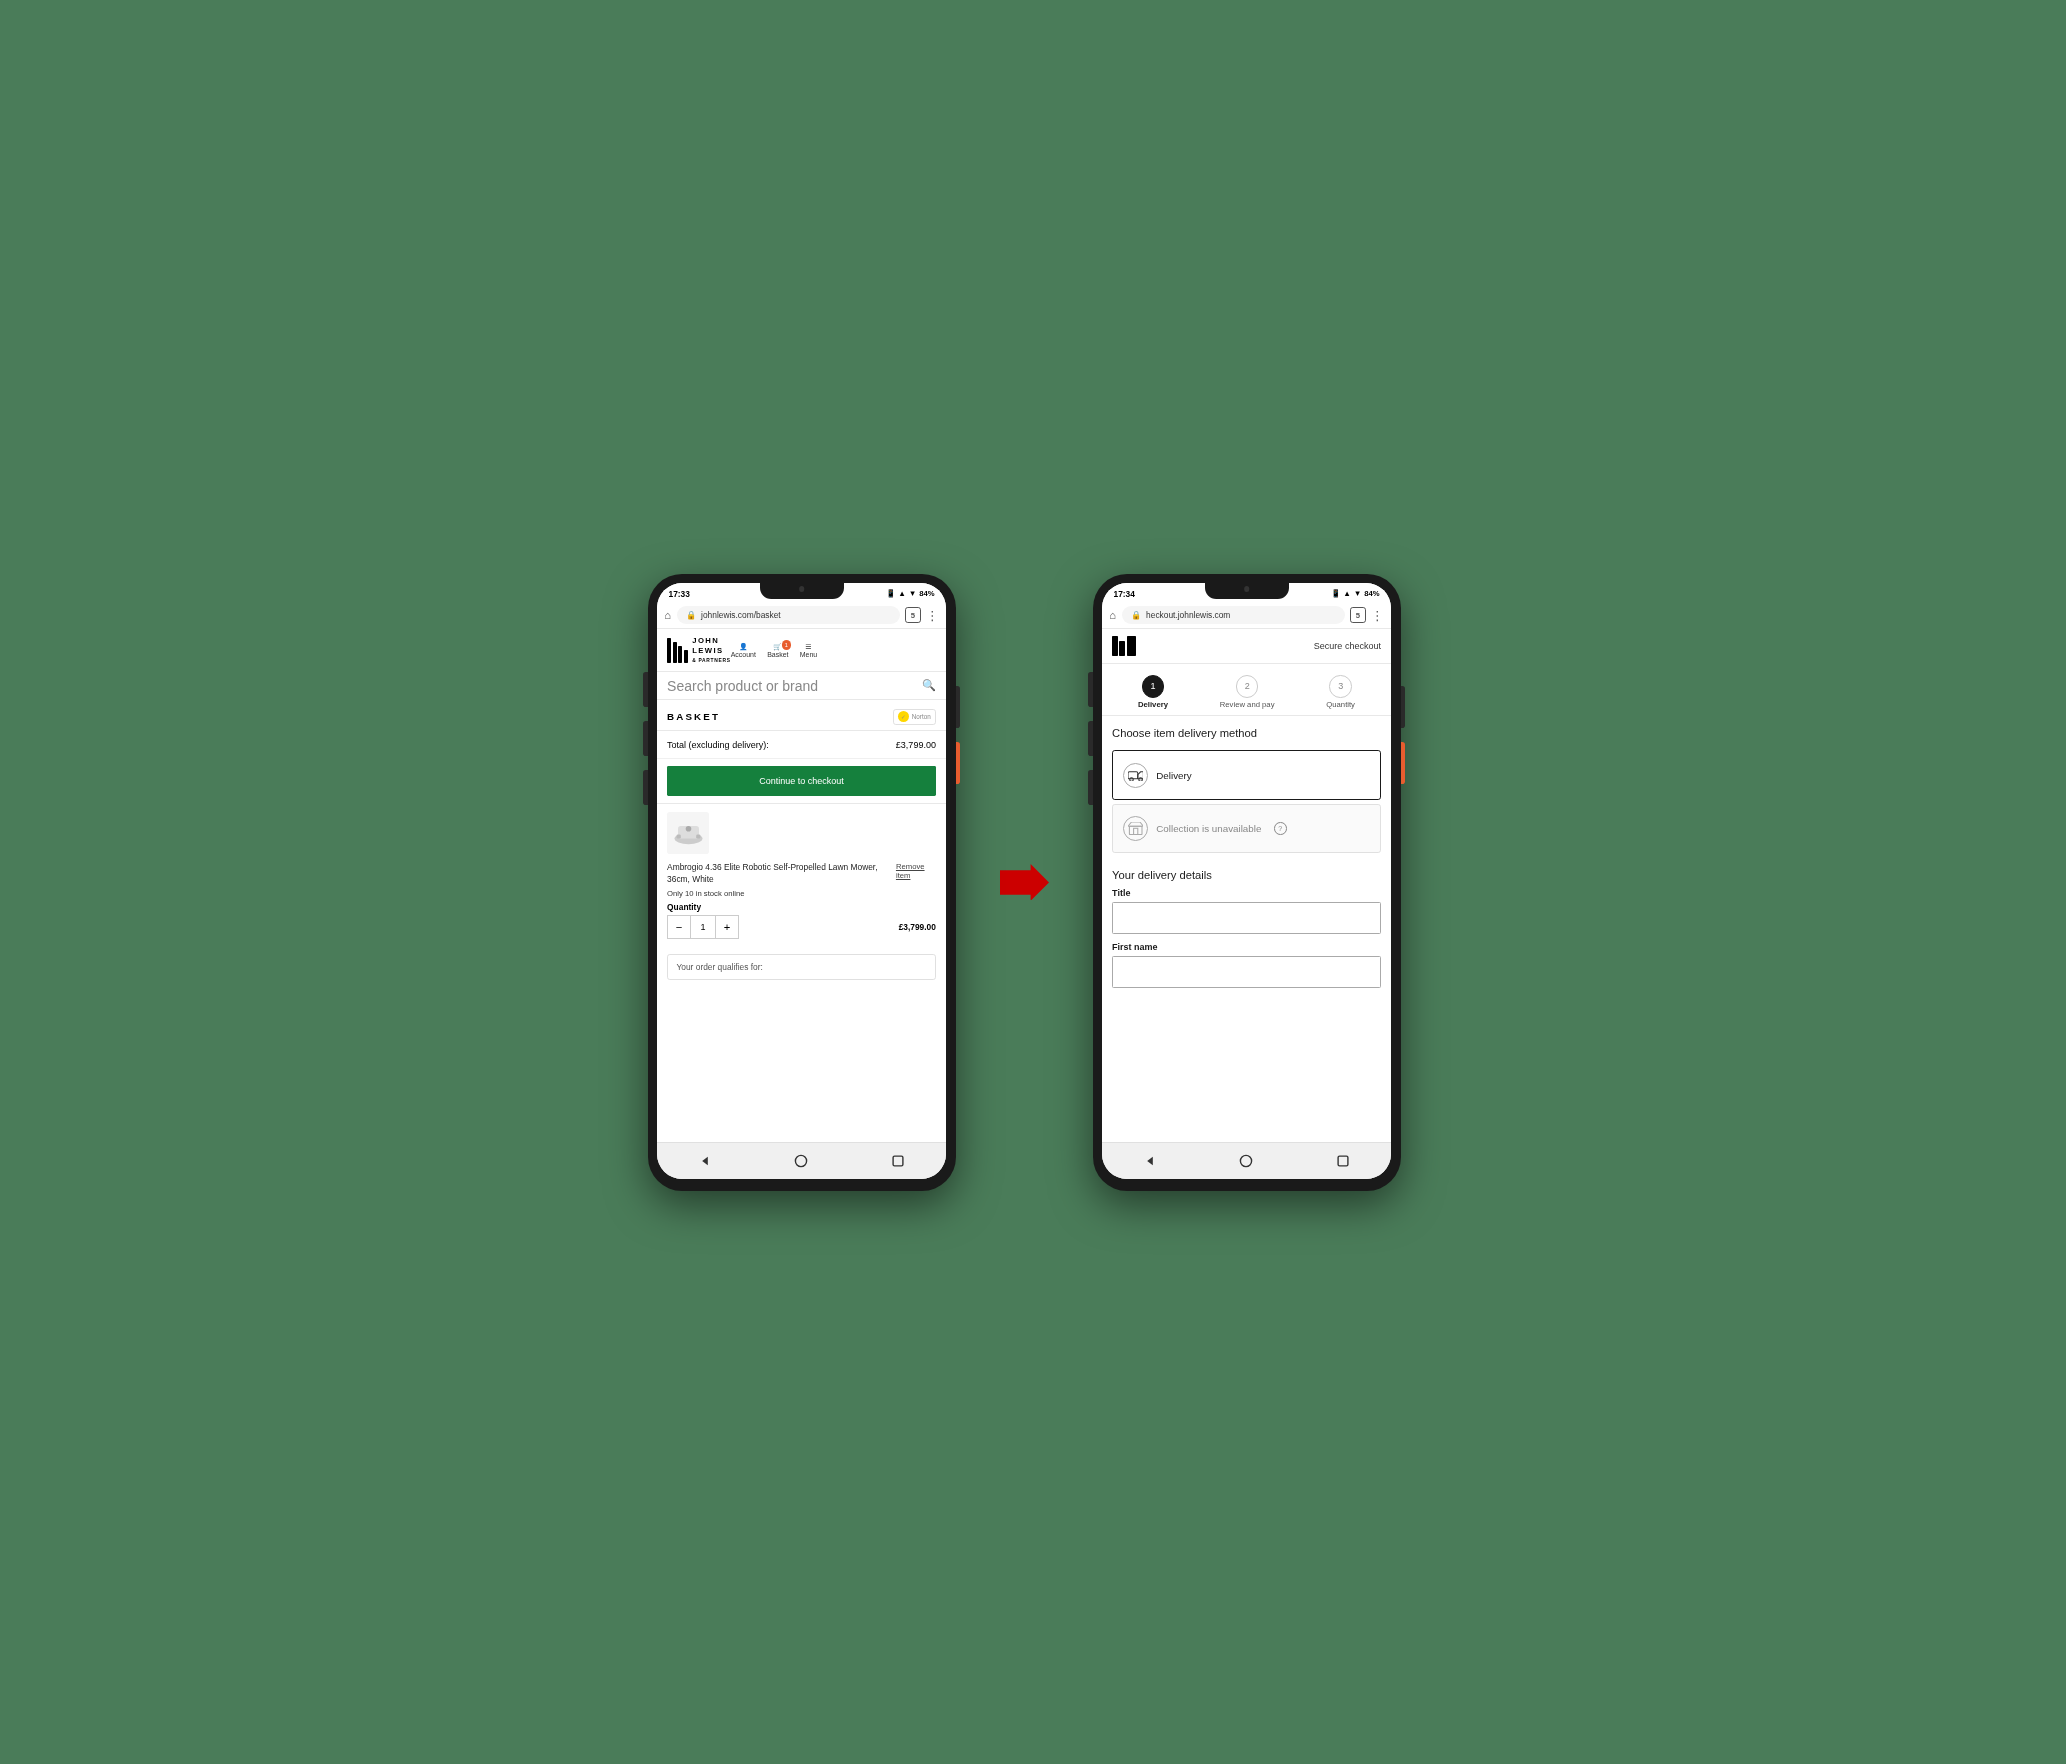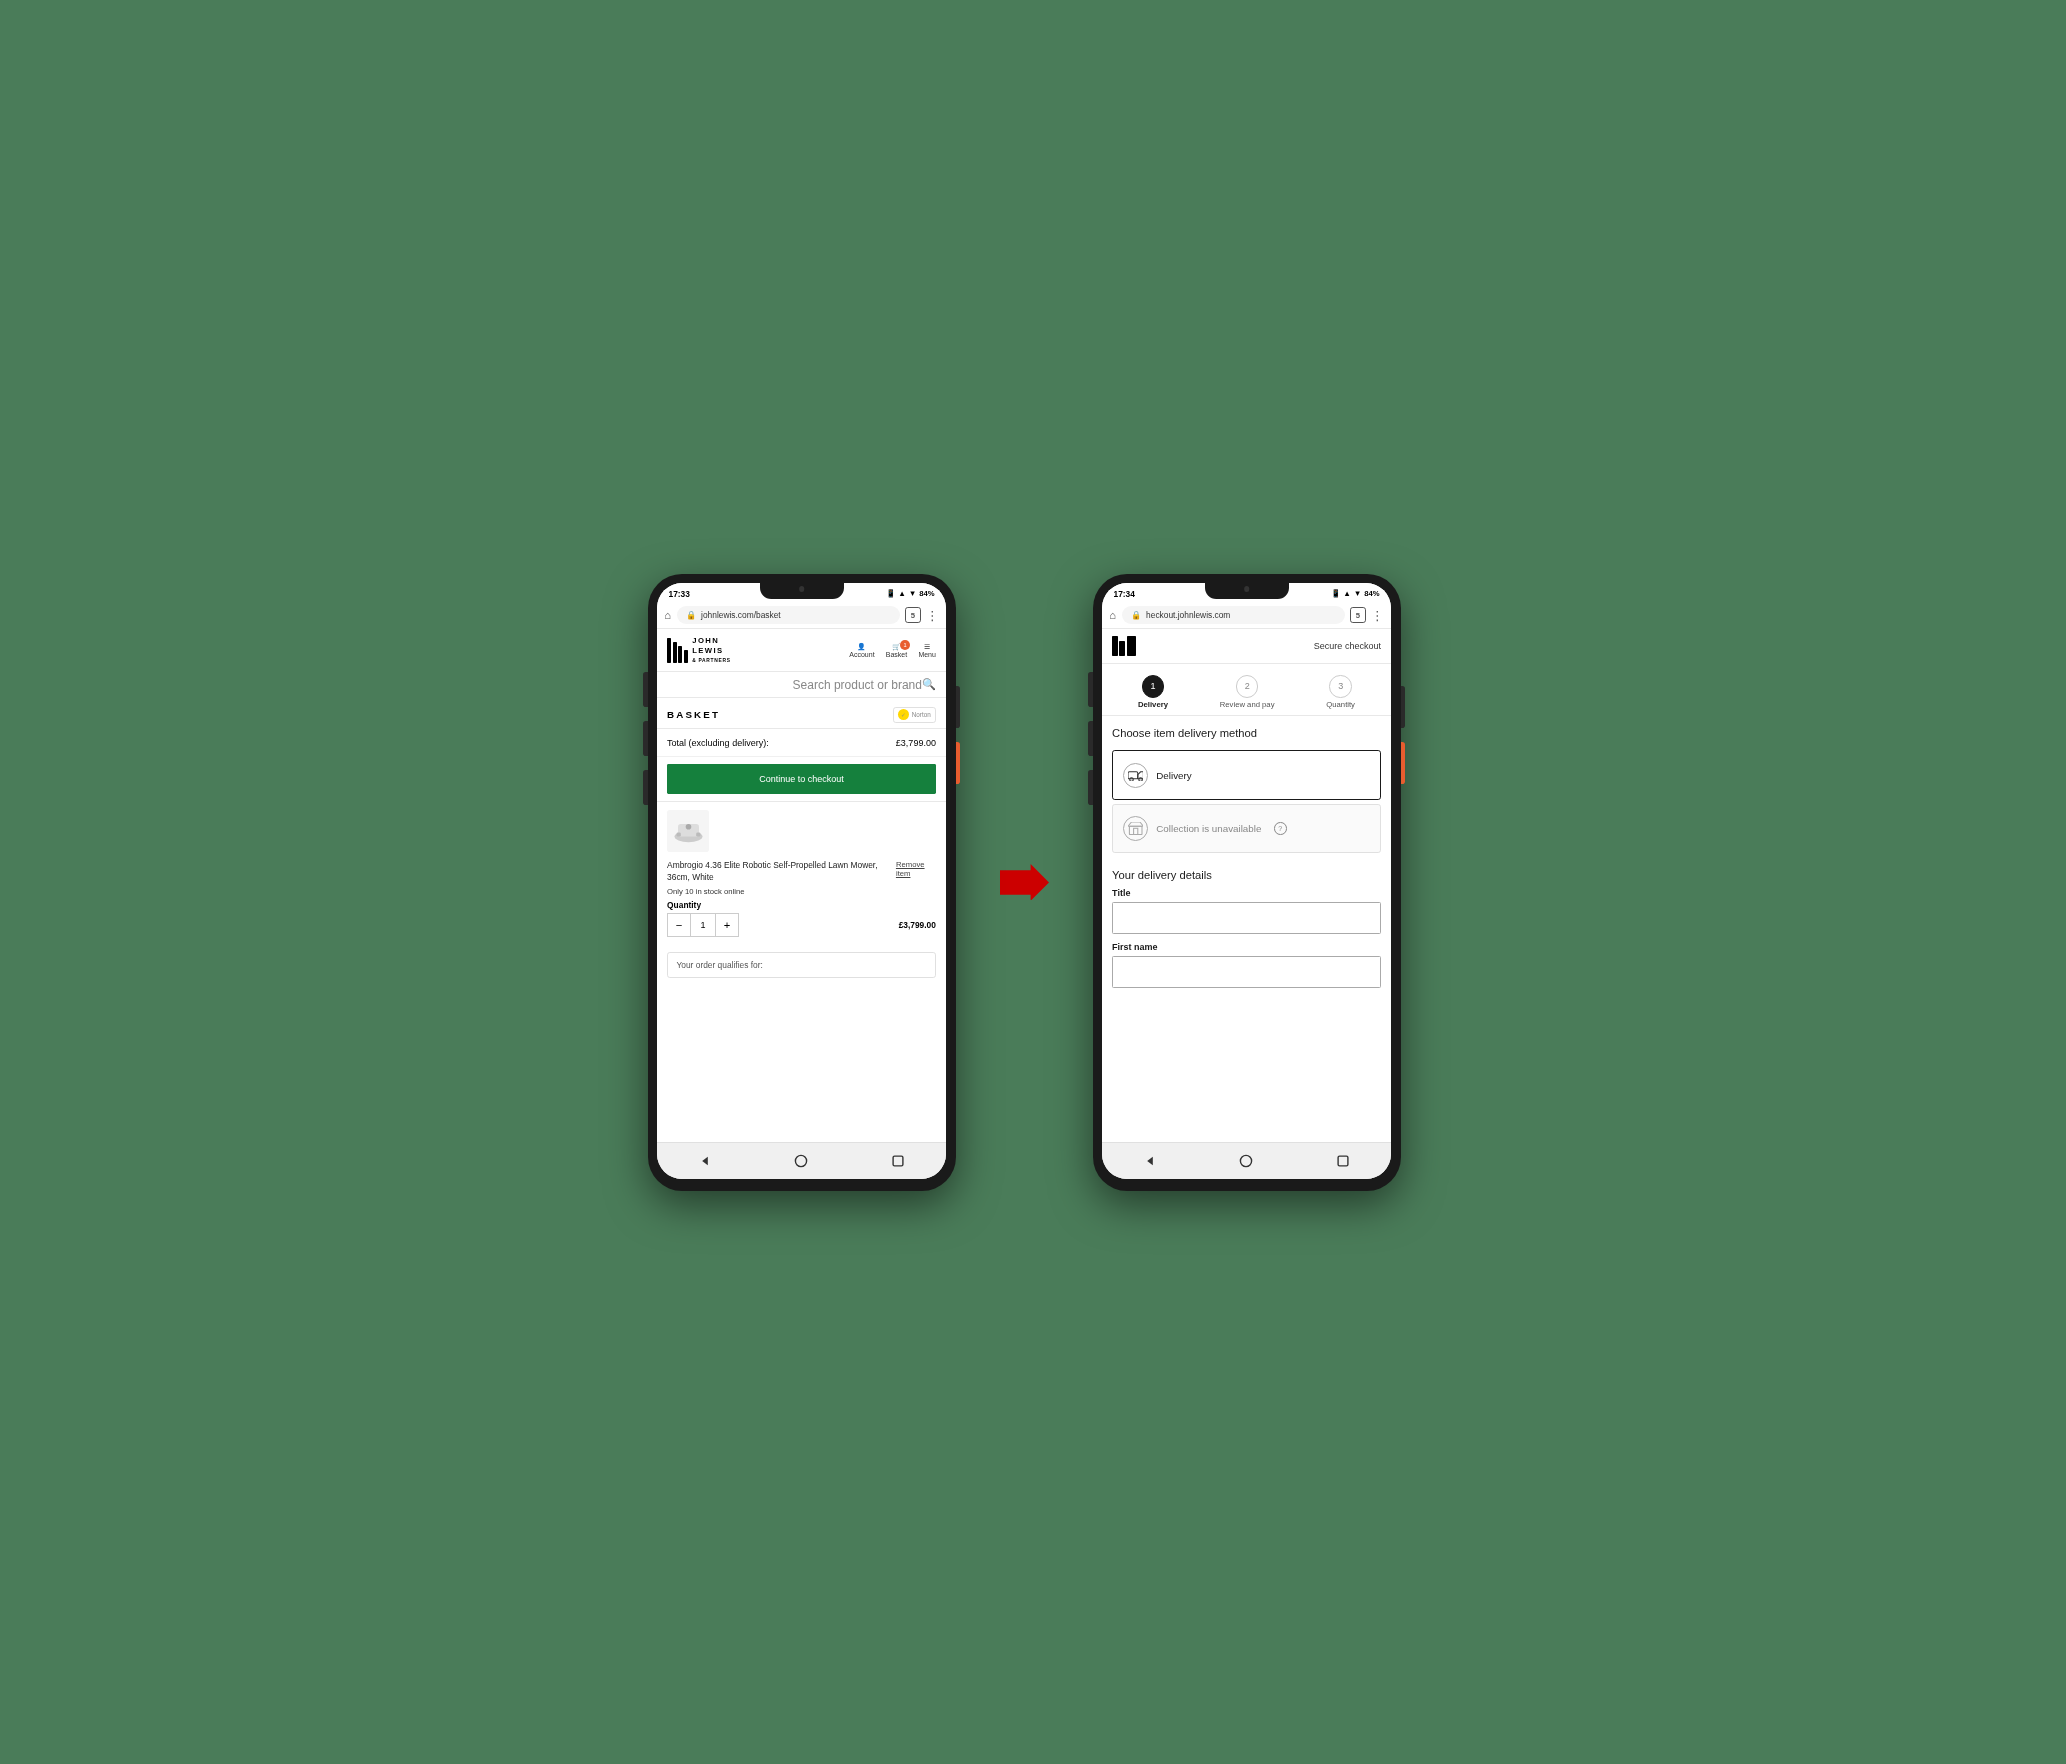--- a/index.html
+++ b/index.html
@@ -115,21 +115,21 @@
     
     .screen-content {
       flex: 1;
       overflow-y: auto;
       background: #fff;
     }
     
     .jl-header {
       display: flex;
       align-items: center;
-      justify-content: space-between;
+      justify-content: flex-start;
       padding: 7px 9.8px;
       border-bottom: 0.7px solid #e8e8e8;
     }
     .jl-logo {
       display: flex;
       align-items: center;
       gap: 0;
     }
     .logo-bars {
       display: flex;
@@ -177,23 +177,22 @@
       display: flex; align-items: center; justify-content: center;
     }
     .search-bar {
       display: flex;
       align-items: center;
       padding: 5.6px 9.8px;
       border-bottom: 0.7px solid #e8e8e8;
     }
     .search-input-fake {
       flex: 1;
-      font-size: 12px;
+      font-size: 14px;
       color: #888;
-      text-align: right;
     }
     .basket-title-row {
       display: flex;
       align-items: center;
       justify-content: space-between;
       padding: 8.4px 9.8px 5.6px;
       border-bottom: 0.7px solid #e8e8e8;
     }
     .basket-title {
       font-size: 9.8px;

